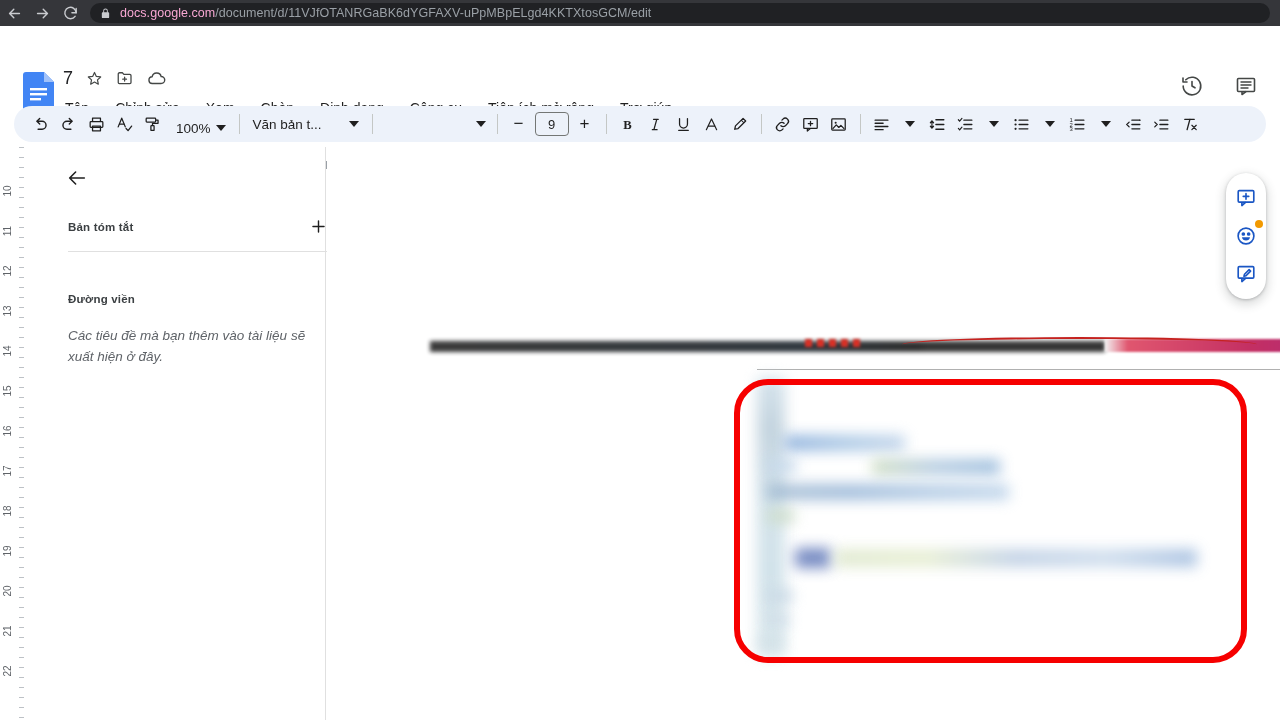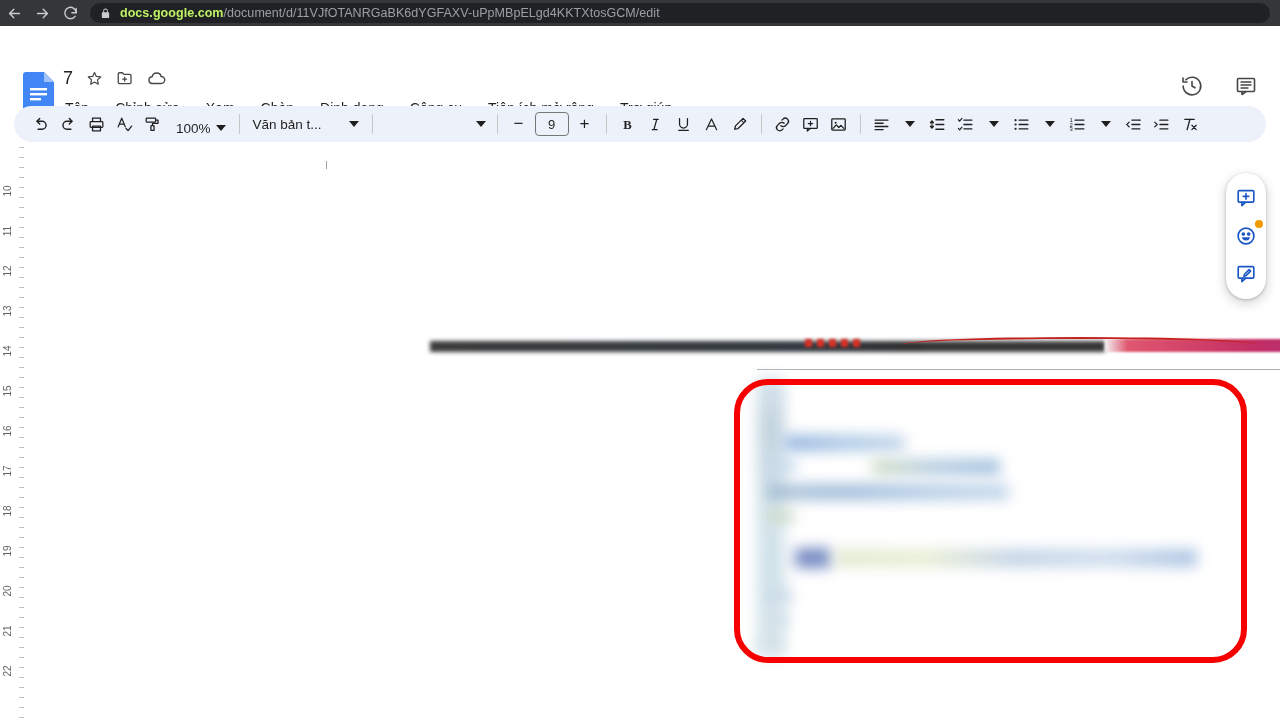--- a/index.html
+++ b/index.html
@@ -26,21 +26,21 @@
     height: 20px; flex: 1; margin-right: 10px;
     background: #202124; border-radius: 11px;
     display: flex; align-items: center; padding: 0 10px;
     overflow: hidden;
   }
   #lock-icon { margin-right: 9px; display:flex; }
   #url-text {
     font-size: 12.5px; color: #9aa0a6; white-space: nowrap;
     letter-spacing: 0.05px;
   }
-  #url-text b { color: #bef264; font-weight: 700; }
+  #url-text b { color: #f9a8d4; font-weight: 400; }
 
   
   #docs-header {
     position: absolute; left: 0; top: 26px; width: 1280px; height: 75px;
     background: #fff;
   }
   #docs-logo {
     position: absolute; left: 22px; top: 46px;
     width: 32px; height: 42px;
   }
@@ -602,20 +602,41 @@
         <div class="vtick" style="top: 510px;"></div>
         <div class="vtick" style="top: 520px;"></div>
         <div class="vtick" style="top: 530px;"></div>
         <div class="vtick" style="top: 540px;"></div>
         <div class="vtick" style="top: 550px;"></div>
         <div class="vtick" style="top: 560px;"></div>
         <div class="vtick" style="top: 570px;"></div>
       </div>
   </div>
 
+  <div id="outline-panel">
+    <div id="outline-back">
+      <svg width="22" height="22" viewBox="0 0 24 24" fill="none" stroke="currentColor" stroke-width="1.7" stroke-linecap="round" stroke-linejoin="round">
+          <path d="M20 12H4M10.5 5.5L4 12l6.5 6.5"></path>
+        </svg>
+    </div>
+
+    <div id="outline-summary-row">
+      <span id="outline-summary-title">Bản tóm tắt</span>
+      <span style="color:#1f1f1f;display:flex">
+        <svg width="19" height="19" viewBox="0 0 24 24" stroke="currentColor" stroke-width="1.8" stroke-linecap="round">
+            <path d="M12 5v14M5 12h14"></path>
+          </svg>
+      </span>
+    </div>
+
+    <div id="outline-divider"></div>
+
+    <div id="outline-heading">Đường viền</div>
+    <div id="outline-empty">Các tiêu đề mà bạn thêm vào tài liệu sẽ xuất hiện ở đây.</div>
+  </div>
 
   <div id="hruler">
     <div id="hticks">
         <div class="htick major" style="left: -1px;"></div>
         <div class="htick" style="left: 9px;"></div>
         <div class="htick" style="left: 20px;"></div>
         <div class="htick" style="left: 30px;"></div>
         <div class="htick major" style="left: 40px;"></div>
         <div class="htick" style="left: 50px;"></div>
         <div class="htick" style="left: 61px;"></div>

